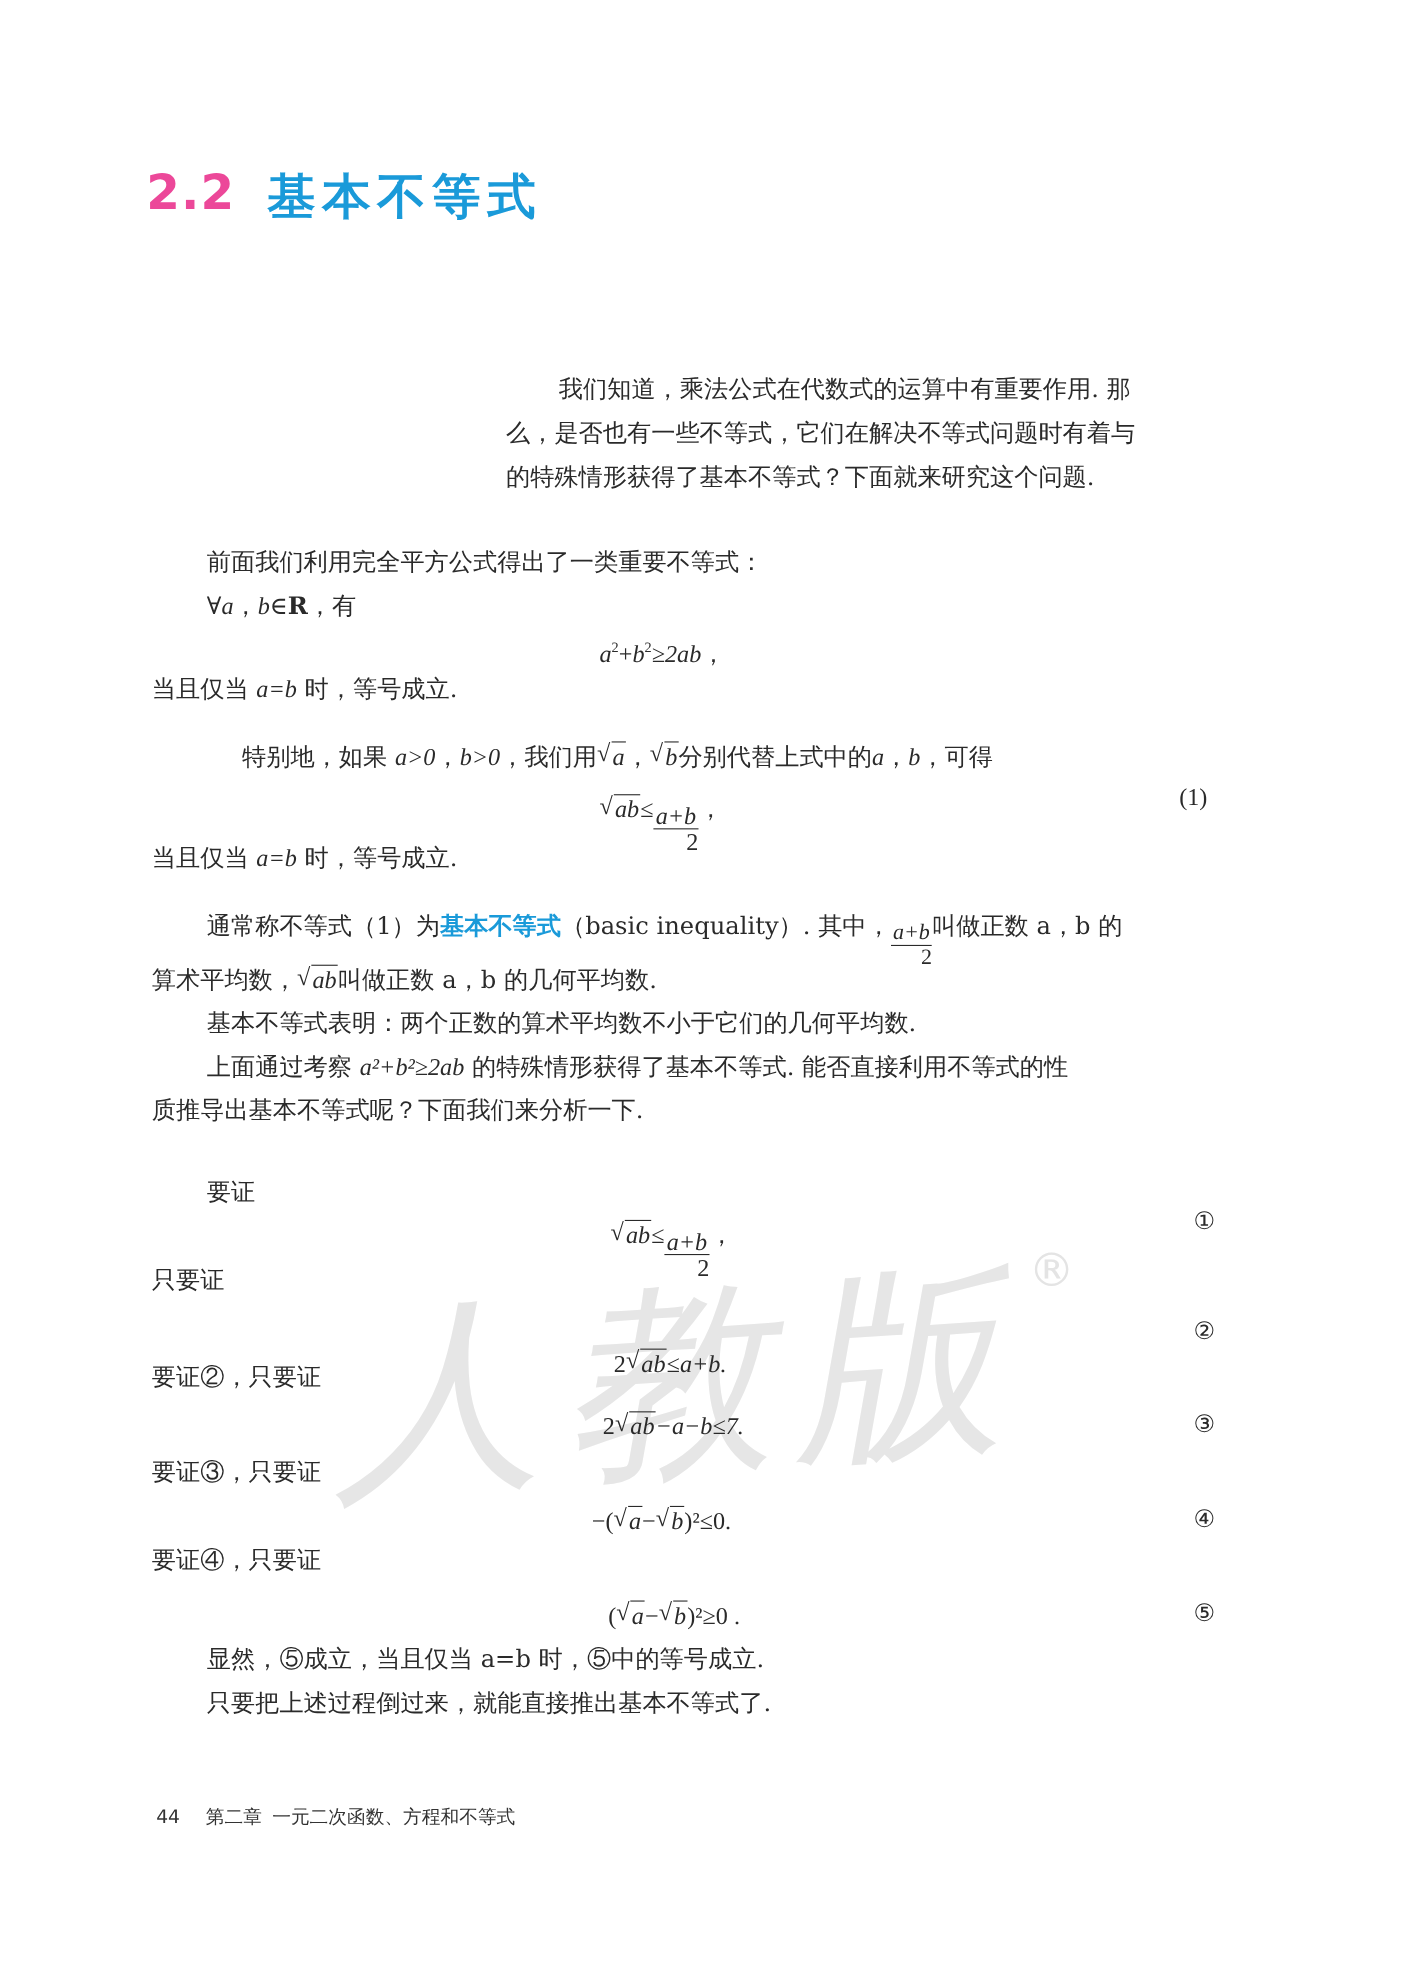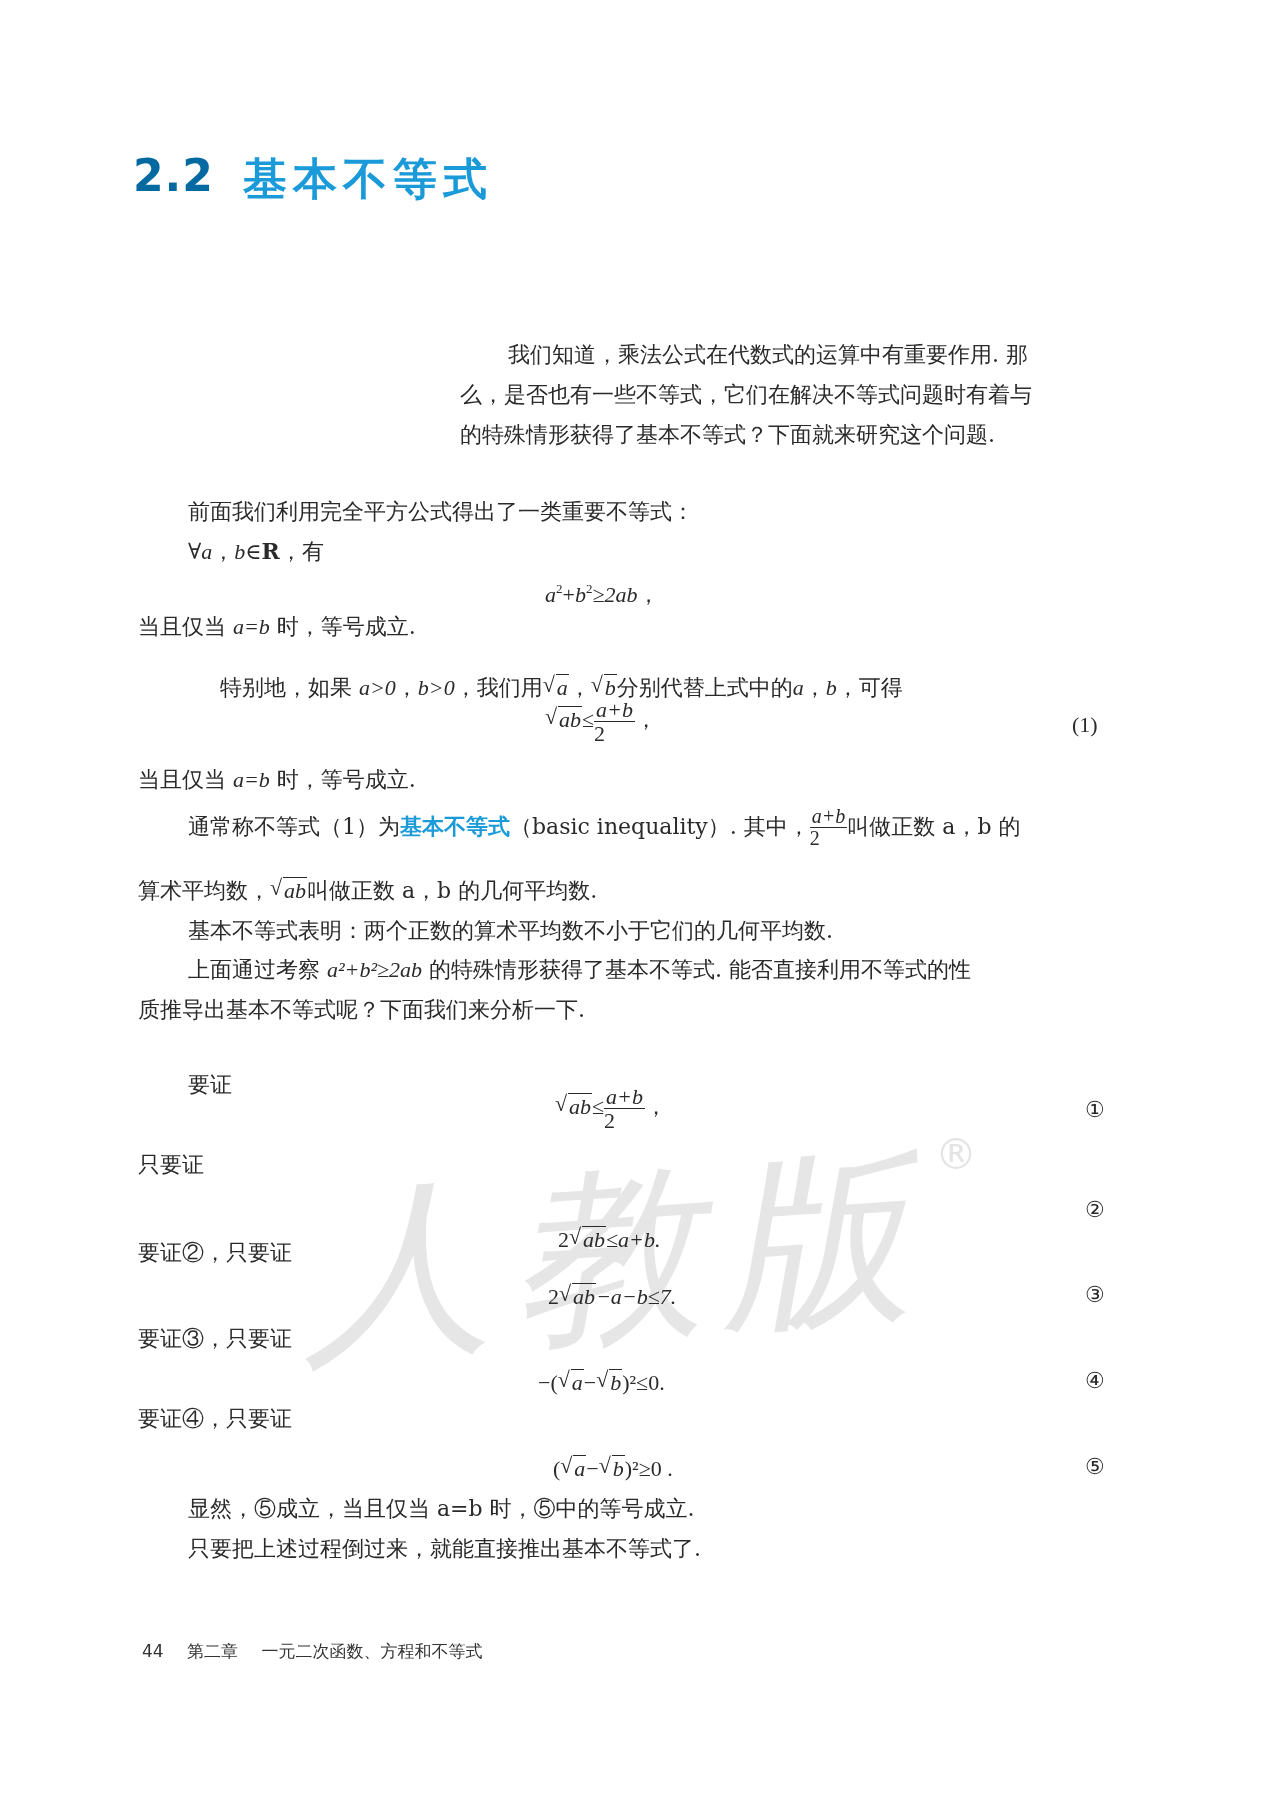--- a/index.html
+++ b/index.html
@@ -4,38 +4,38 @@
 <style>
   html, body { margin: 0; padding: 0; background: #ffffff; }
   body {
     width: 1287px; height: 1799px; position: relative; overflow: hidden;
     font-family: "DejaVu Serif", "Liberation Serif", serif;
     color: #2a2a2a;
   }
   .abs { position: absolute; white-space: nowrap; }
   .title-num {
     left: 133px; top: 150px; font-family: "DejaVu Sans", "Liberation Sans", sans-serif;
-    font-weight: bold; font-size: 44px; color: #0369a1; letter-spacing: 1px;
+    font-weight: bold; font-size: 44px; color: #ec4899; letter-spacing: 1px;
   }
   .title-text {
     left: 243px; top: 150px; font-family: "DejaVu Sans", "Liberation Sans", sans-serif;
     font-weight: bold; font-size: 44px; color: #1a9ad9; letter-spacing: 6px;
   }
   .p { font-size: 22px; line-height: 30px; }
   .math { font-family: "Liberation Serif", "DejaVu Serif", serif; font-style: italic; }
   .up { font-style: normal; }
   .bold { font-weight: bold; font-style: normal; }
   .hl { color: #1a9ad9; font-family: "DejaVu Sans", "Liberation Sans", sans-serif; font-weight: bold; }
   .eqnum { font-size: 22px; font-family: "Liberation Serif", "DejaVu Serif", serif; }
   .sqrt { display: inline-block; position: relative; padding-left: 13px; }
   .sqrt::before {
     content: "√"; position: absolute; left: 0; top: -3px; font-style: normal;
   }
   .sqrt .rad { border-top: 1.5px solid #2a2a2a; padding: 0 1px; }
-  .frac { display: inline-block; vertical-align: middle; text-align: left; line-height: 1.05; }
+  .frac { display: inline-block; vertical-align: middle; text-align: right; line-height: 1.05; margin-top: 32px; }
   .frac .num { display: block; border-bottom: 1.5px solid #2a2a2a; padding: 0 2px; }
   .frac .den { display: block; font-style: normal; }
   sup.s { font-size: 13px; vertical-align: 9px; font-style: normal; }
   .watermark {
     left: 300px; top: 1130px; font-size: 190px; color: #e6e6e6; font-style: italic;
     font-family: "DejaVu Serif", serif; letter-spacing: 20px; z-index: 0; transform: rotate(-4deg);
   }
   .reg { left: 935px; top: 1130px; font-size: 42px; color: #e4e4e4; font-family: "DejaVu Sans", sans-serif; }
   .content { z-index: 1; }
   .footer { font-size: 17px; font-family: "DejaVu Sans", "Liberation Sans", sans-serif; color: #333; }
@@ -127,15 +127,15 @@
 <div class="abs p content math" style="left:553px; top:1454px;">
   <span class="up">(</span><span class="sqrt"><span class="rad">a</span></span><span class="up">−</span><span class="sqrt"><span class="rad">b</span></span><span class="up">)²≥0 .</span>
 </div>
 <div class="abs eqnum content" style="left:1085px; top:1454px;">⑤</div>
 
 <div class="abs p content" style="left:188px; top:1494px;">显然，⑤成立，当且仅当 a=b 时，⑤中的等号成立.</div>
 <div class="abs p content" style="left:188px; top:1534px;">只要把上述过程倒过来，就能直接推出基本不等式了.</div>
 
 <div class="abs footer" style="left:142px; top:1640px;">
   <span style="margin-right:18px;">44</span>
-  <span style="margin-right:18px;">第二章</span>
+  <span style="margin-right:4px;">第二章</span>
   <span>一元二次函数、方程和不等式</span>
 </div>
 
 </body></html>

